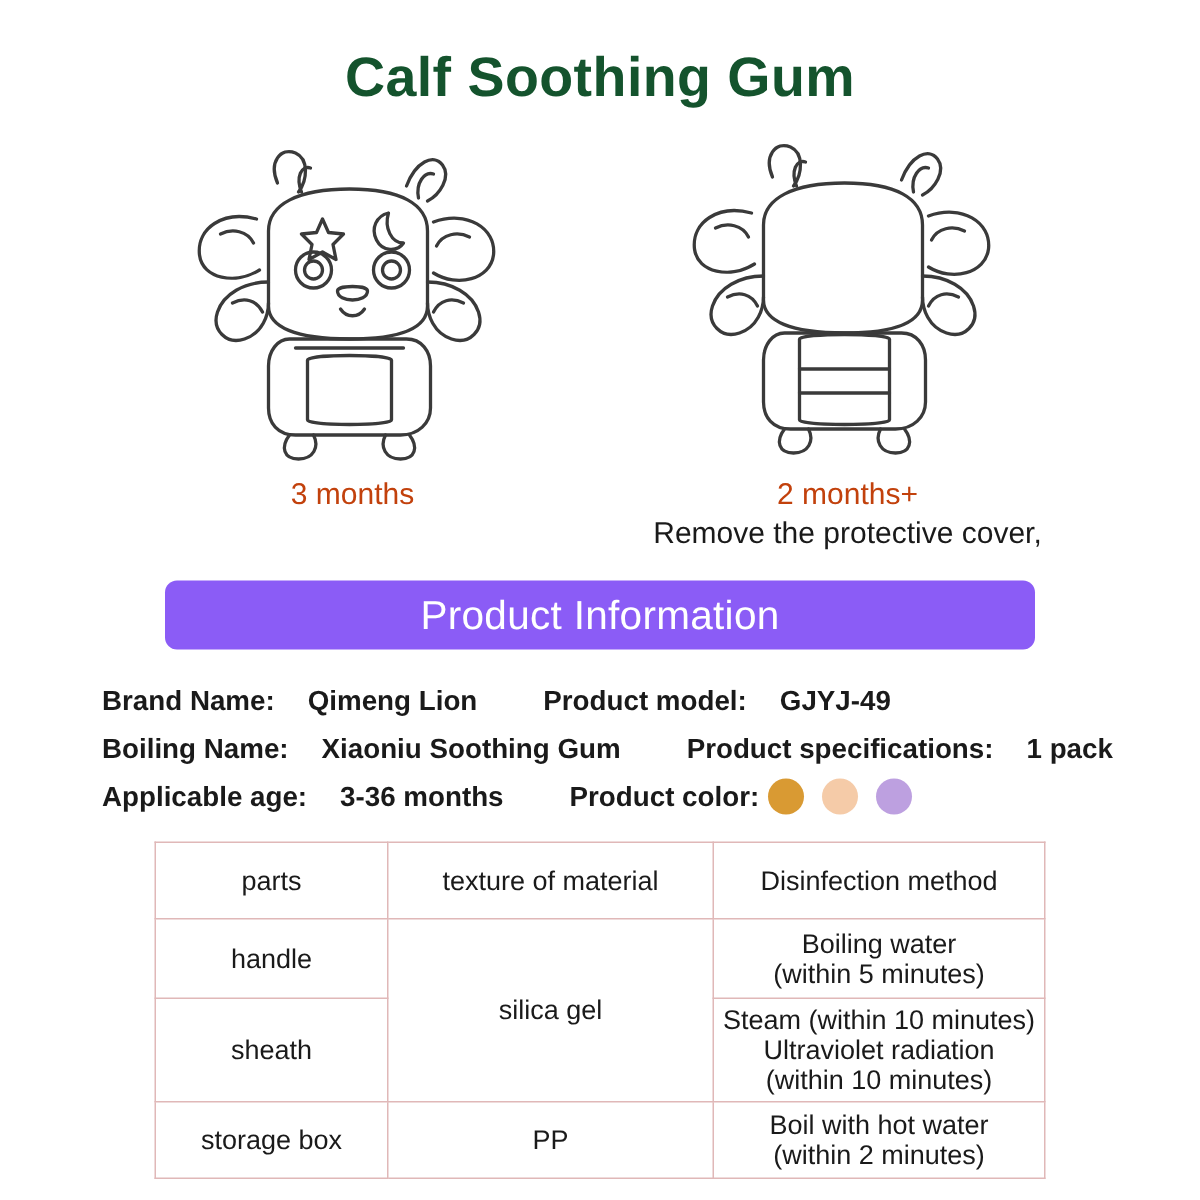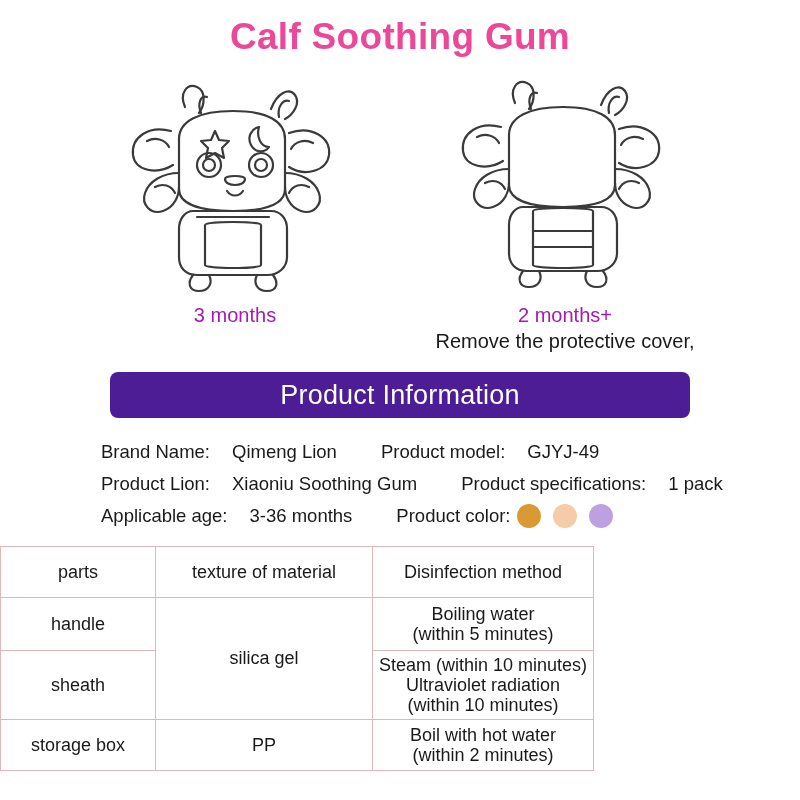--- a/index.html
+++ b/index.html
@@ -20,22 +20,22 @@
     height: 800px;
     position: relative;
   }
 
   
   .title {
     text-align: center;
     font-size: 37px;
     font-weight: 700;
     letter-spacing: 0.3px;
-    padding-top: 16px;
-    color: #ec4899;
+    padding-top: 31px;
+    color: #14532d;
   }
 
   
   .illus-row {
     display: flex;
     justify-content: center;
     align-items: flex-start;
     margin-top: 10px;
     height: 228px;
   }
@@ -51,56 +51,57 @@
   .caption-row {
     display: flex;
     justify-content: center;
     margin-top: 6px;
   }
   .caption-cell {
     width: 330px;
     text-align: center;
   }
   .caption-age {
-    color: #a21caf;
+    color: #c2410c;
     font-size: 20px;
     line-height: 26px;
   }
   .caption-text {
     color: #1a1a1a;
     font-size: 20px;
     line-height: 25px;
     margin-top: 1px;
   }
 
   
   .band-wrap {
     display: flex;
     justify-content: center;
     margin-top: 18px;
   }
   .band {
     width: 580px;
     height: 46px;
-    background: #4c1d95;
+    background: #8b5cf6;
     border-radius: 8px;
     color: #ffffff;
     font-size: 27px;
     display: flex;
     align-items: center;
     justify-content: center;
     letter-spacing: 0.2px;
   }
 
   
   .info {
     margin-top: 18px;
-    padding-left: 101px;
+    padding-left: 68px;
     font-size: 18.5px;
     line-height: 32px;
+    font-weight: bold;
   }
   .info-line {
     display: flex;
     align-items: center;
     white-space: nowrap;
   }
   .info-gap { display: inline-block; width: 22px; }
   .swatches {
     display: inline-flex;
     align-items: center;
@@ -110,21 +111,21 @@
     width: 24px;
     height: 24px;
     border-radius: 50%;
     margin-right: 12px;
     display: inline-block;
   }
 
   
   .table-wrap {
     display: flex;
-    justify-content: flex-start;
+    justify-content: center;
     margin-top: 14px;
   }
   table.spec {
     border-collapse: collapse;
     width: 578px;
     table-layout: fixed;
   }
   table.spec td {
     border: 1px solid #e0b8b8;
     text-align: center;
@@ -253,21 +254,21 @@
       <span class="info-gap"></span>
       <span>Qimeng Lion</span>
       <span class="info-gap"></span>
       <span class="info-gap"></span>
       <span>Product model:</span>
       <span class="info-gap"></span>
       <span>GJYJ-49</span>
     </div>
 
     <div class="info-line">
-      <span>Product Lion:</span>
+      <span>Boiling Name:</span>
       <span class="info-gap"></span>
       <span>Xiaoniu Soothing Gum</span>
       <span class="info-gap"></span>
       <span class="info-gap"></span>
       <span>Product specifications:</span>
       <span class="info-gap"></span>
       <span>1 pack</span>
     </div>
 
     <div class="info-line">

